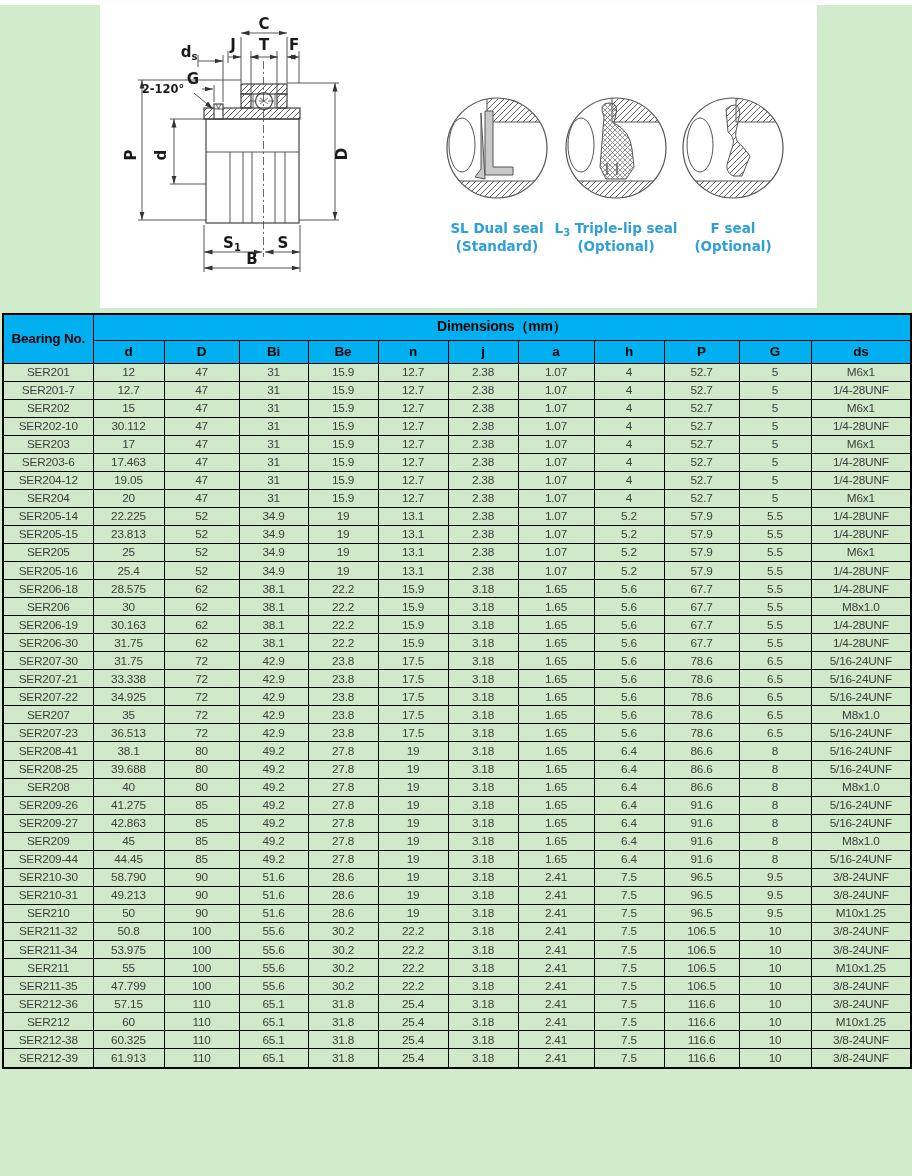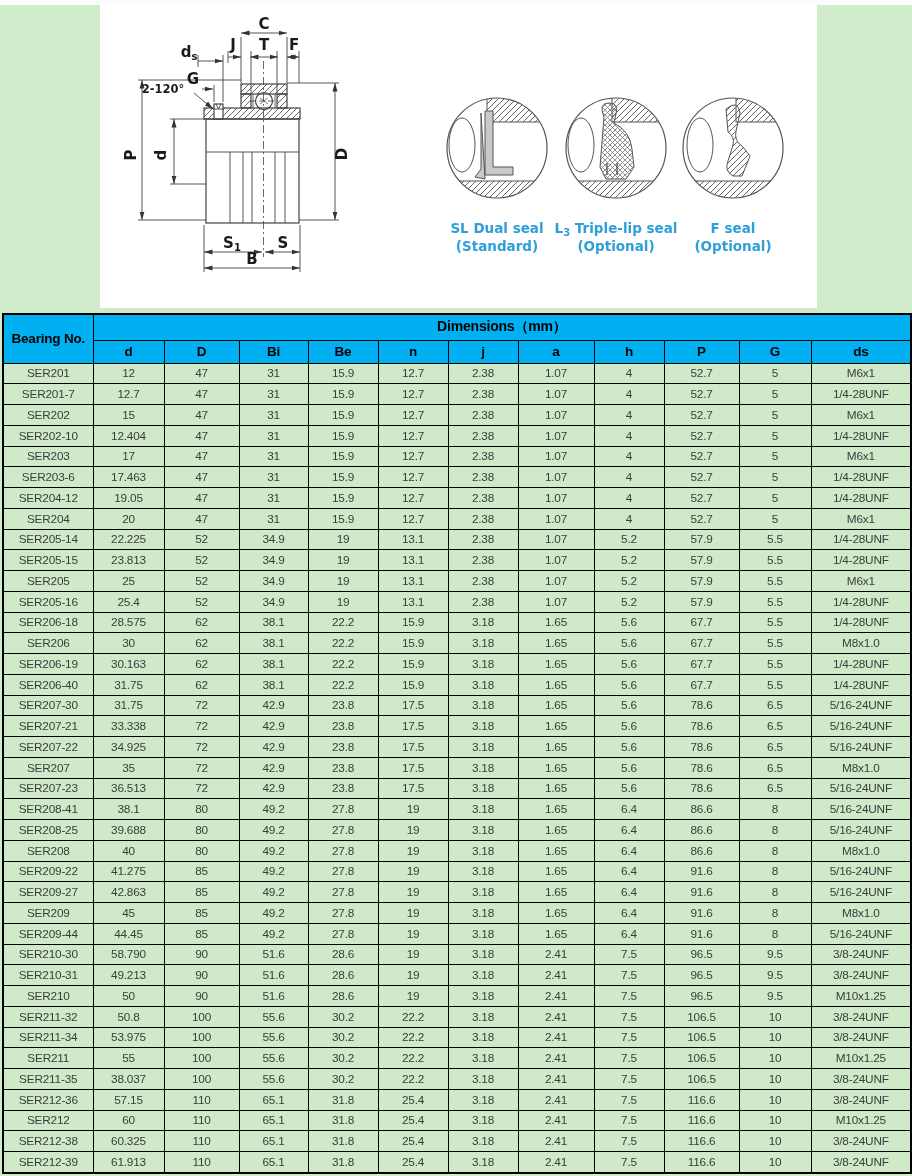--- a/index.html
+++ b/index.html
@@ -2,21 +2,21 @@
 <html><head>
 <meta charset="utf-8">
 <style>
   html,body{margin:0;padding:0;}
   .page{position:relative;width:912px;height:1176px;background:#d1ecca;overflow:hidden;
         font-family:"Liberation Sans",sans-serif;}
   .top-strip{position:absolute;left:0;top:0;width:912px;height:5px;background:#fbfdfe;}
   .panel{position:absolute;left:100px;top:5px;width:717px;height:303px;background:#ffffff;}
   .panel svg{display:block;}
 
-  table.dim{position:absolute;left:2px;top:313px;width:908px;height:861px;
+  table.dim{position:absolute;left:2px;top:313px;width:908px;height:756px;
             border-collapse:collapse;table-layout:fixed;background:#cfe9c9;
             border:2px solid #000;}
   table.dim th, table.dim td{border:1px solid #000;text-align:center;vertical-align:middle;
             padding:0;letter-spacing:-0.2px;}
   th.corner{background:#00b0f0;color:#000;font-size:13.5px;font-weight:bold;}
   th.group{background:#00b0f0;color:#000;font-size:14px;font-weight:bold;}
   thead tr.r1{height:26px;}
   thead tr.r2{height:23px;}
   thead tr.r2 th{background:#00b0f0;color:#000;font-size:13.5px;font-weight:bold;}
   tbody td{background:#cfe9c9;color:#3c3c3c;font-size:11.8px;}
@@ -248,21 +248,21 @@
           <td>12.7</td>
           <td>2.38</td>
           <td>1.07</td>
           <td>4</td>
           <td>52.7</td>
           <td>5</td>
           <td>M6x1</td>
         </tr>
         <tr>
           <td>SER202-10</td>
-          <td>12.404</td>
+          <td>30.112</td>
           <td>47</td>
           <td>31</td>
           <td>15.9</td>
           <td>12.7</td>
           <td>2.38</td>
           <td>1.07</td>
           <td>4</td>
           <td>52.7</td>
           <td>5</td>
           <td>1/4-28UNF</td>
@@ -415,21 +415,21 @@
           <td>22.2</td>
           <td>15.9</td>
           <td>3.18</td>
           <td>1.65</td>
           <td>5.6</td>
           <td>67.7</td>
           <td>5.5</td>
           <td>1/4-28UNF</td>
         </tr>
         <tr>
-          <td>SER206-40</td>
+          <td>SER206-30</td>
           <td>31.75</td>
           <td>62</td>
           <td>38.1</td>
           <td>22.2</td>
           <td>15.9</td>
           <td>3.18</td>
           <td>1.65</td>
           <td>5.6</td>
           <td>67.7</td>
           <td>5.5</td>
@@ -541,21 +541,21 @@
           <td>27.8</td>
           <td>19</td>
           <td>3.18</td>
           <td>1.65</td>
           <td>6.4</td>
           <td>86.6</td>
           <td>8</td>
           <td>M8x1.0</td>
         </tr>
         <tr>
-          <td>SER209-22</td>
+          <td>SER209-26</td>
           <td>41.275</td>
           <td>85</td>
           <td>49.2</td>
           <td>27.8</td>
           <td>19</td>
           <td>3.18</td>
           <td>1.65</td>
           <td>6.4</td>
           <td>91.6</td>
           <td>8</td>
@@ -682,21 +682,21 @@
           <td>22.2</td>
           <td>3.18</td>
           <td>2.41</td>
           <td>7.5</td>
           <td>106.5</td>
           <td>10</td>
           <td>M10x1.25</td>
         </tr>
         <tr>
           <td>SER211-35</td>
-          <td>38.037</td>
+          <td>47.799</td>
           <td>100</td>
           <td>55.6</td>
           <td>30.2</td>
           <td>22.2</td>
           <td>3.18</td>
           <td>2.41</td>
           <td>7.5</td>
           <td>106.5</td>
           <td>10</td>
           <td>3/8-24UNF</td>

